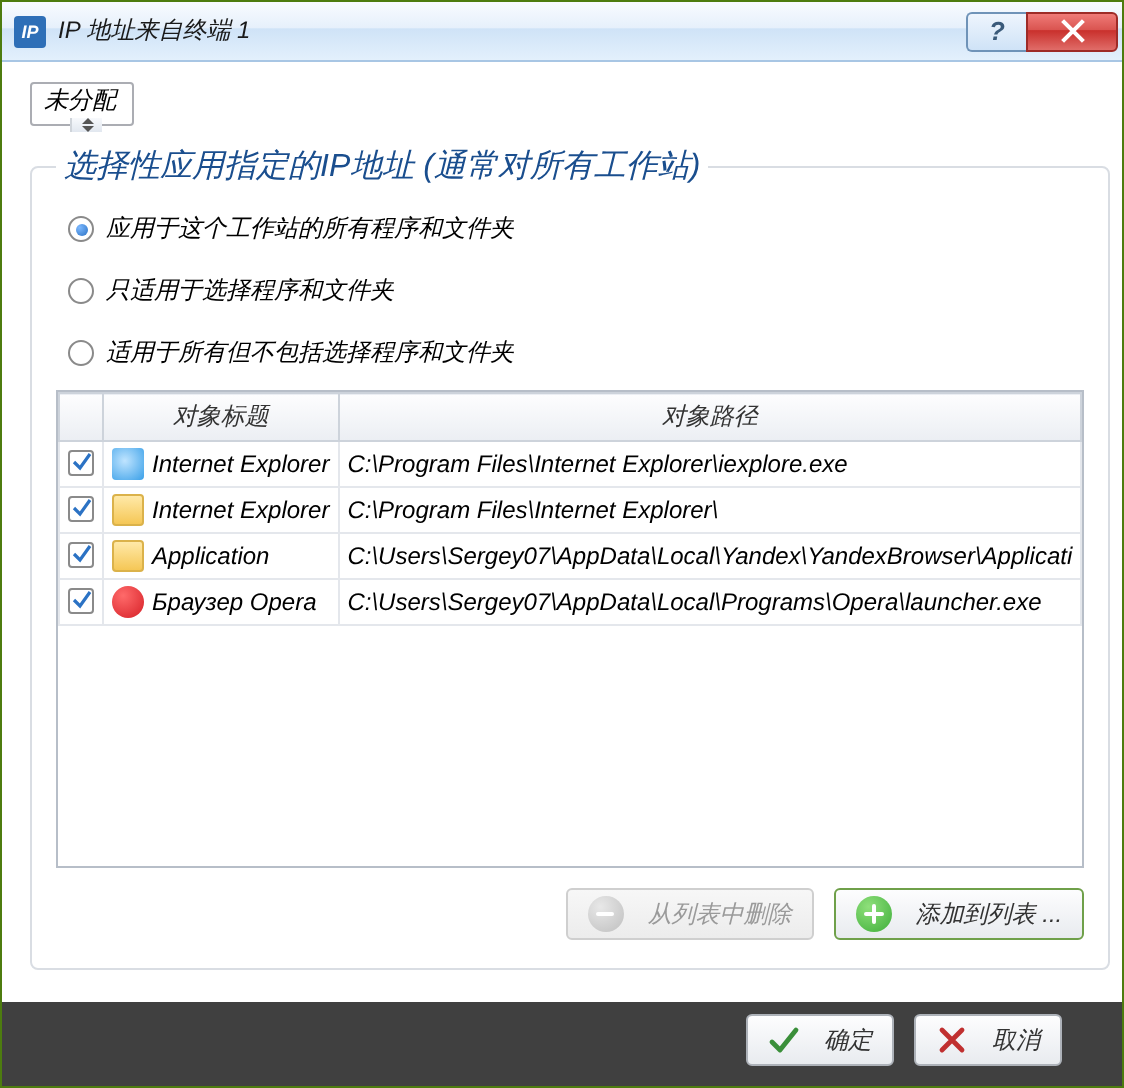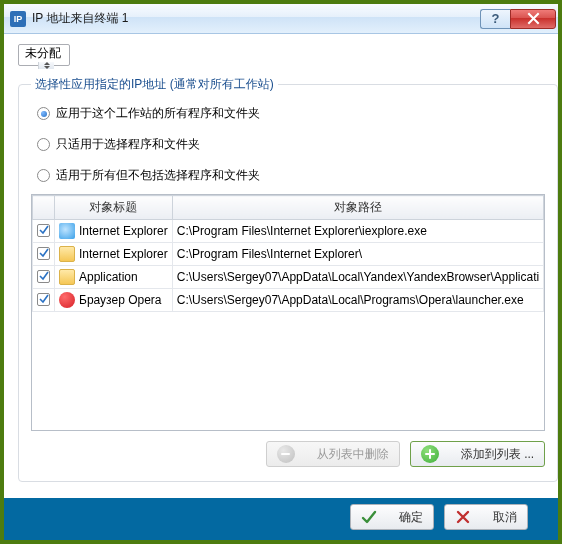--- a/index.html
+++ b/index.html
@@ -1,57 +1,57 @@
 <!DOCTYPE html>
 <html><head>
 <meta charset="utf-8">
 <style>
   * { box-sizing: border-box; }
   body { margin:0; padding:0; font-family:"Segoe UI","Microsoft YaHei",Tahoma,sans-serif; font-size:12px; background:#fff; }
-  .window { width:562px; height:544px; border:4px solid #4d7c0f; background:#0369a1; display:flex; flex-direction:column; box-shadow:0 0 8px rgba(0,0,0,0.3); position:relative;}
+  .window { width:562px; height:544px; border:1px solid #4d7c0f; background:#404040; display:flex; flex-direction:column; box-shadow:0 0 8px rgba(0,0,0,0.3); position:relative;font-style:italic;}
   .titlebar { height:30px; background:linear-gradient(to bottom,#f8fbff 0%,#e6f0fb 45%,#cfe3f7 46%,#e3f0fc 100%); display:flex; align-items:center; padding:0 2px 0 6px; border-bottom:1px solid #a8c6e4;}
   .titlebar .app-icon { width:16px; height:16px; background:#2e6fb7; color:#fff; font-size:9px; font-weight:bold; display:flex; align-items:center; justify-content:center; border-radius:2px; margin-right:6px;}
   .titlebar .title { flex:1; color:#1a1a1a; font-size:12px; }
   .titlebar .win-btns { display:flex; gap:0; align-items:center; }
   .win-btn { height:20px; border:1px solid #6f93b8; display:flex; align-items:center; justify-content:center; background:linear-gradient(to bottom,#eef5fd,#cfe3f7); position:relative; }
   .win-help { width:30px; border-radius:3px 0 0 3px; color:#3a5a7a; font-weight:bold; font-size:13px; border-right:none;}
   .win-close { width:46px; background:linear-gradient(to bottom,#ef7b78 0%,#d9534f 45%,#c9302c 46%,#e06c68 100%); border:1px solid #9e2b27; border-radius:0 3px 3px 0;}
   .win-close svg { width:13px; height:13px; }
   .content { flex:1; padding:10px 14px 10px 14px; display:flex; flex-direction:column; overflow:hidden; background:#fff;}
   .intro-row { display:flex; align-items:center; gap:6px; margin-bottom:10px; white-space:nowrap;}
   .intro-row span { color:#000; }
   .combo { display:inline-flex; align-items:center; border:1px solid #abadb3; background:#fff; height:22px; padding:0 2px 0 6px; border-radius:2px;flex-direction:column;}
   .combo-text { padding-right:6px; }
   .combo-btn { width:16px; height:18px; border-left:1px solid #cfd4da; background:linear-gradient(to bottom,#f7f9fc,#e1e7ef); display:flex; flex-direction:column; align-items:center; justify-content:center; gap:1px;}
   .caret-up,.caret-dn { width:0; height:0; border-left:3px solid transparent; border-right:3px solid transparent; }
   .caret-up { border-bottom:3px solid #555; }
   .caret-dn { border-top:3px solid #555; }
   fieldset.group { border:1px solid #d9dde3; border-radius:4px; margin:0 0 6px 0; padding:10px 12px 14px 12px; flex:1; display:flex; flex-direction:column; min-height:0;}
-  fieldset.group legend { padding:0 4px; color:#1a4e8e; font-size:12px; }
+  fieldset.group legend { padding:0 4px; color:#1a4e8e; font-size:16px; }
   .radio-row { display:flex; align-items:center; margin:4px 0 10px 6px; gap:6px; color:#000;}
   .radio-row.first { margin-top:2px;}
   .radio { width:13px; height:13px; border:1px solid #8a8a8a; border-radius:50%; display:inline-flex; align-items:center; justify-content:center; background:#fff;}
   .radio.checked::after { content:""; width:6px; height:6px; border-radius:50%; background:radial-gradient(circle at 30% 30%, #7db9ff, #2b72c4); display:block;}
   .table-wrap { flex:1; border:1px solid #b7bec8; background:#fff; overflow:hidden; display:flex; flex-direction:column; min-height:0;}
   table { border-collapse:collapse; width:100%; }
   thead th { background:linear-gradient(to bottom,#fdfdfe,#ebeef3); border:1px solid #cdd3db; font-weight:normal; padding:3px 4px; color:#333;margin-top:40px; }
   thead th:first-child { width:22px; }
   thead th:nth-child(2){ width:140px; }
   tbody td { border:1px solid #e4e7ec; padding:3px 4px; vertical-align:middle; white-space:nowrap; overflow:hidden; text-overflow:clip; }
   tbody td.chk { text-align:center; width:22px; }
   tbody td.title-cell { width:140px; }
   .chkbox { width:13px; height:13px; border:1px solid #8a8a8a; background:#fff; display:inline-flex; align-items:center; justify-content:center; border-radius:2px;}
   .chkbox.checked svg { width:10px; height:10px; display:block;}
   .row-title { display:flex; align-items:center; gap:4px; }
   .row-icon { width:16px; height:16px; display:inline-flex; align-items:center; justify-content:center; border-radius:2px;}
   .icon-ie { background:radial-gradient(circle at 40% 40%, #bfe4ff, #3aa0e8);}
   .icon-folder { background:linear-gradient(to bottom,#ffe9a8,#f5c756); border:1px solid #dbb24a;}
   .icon-opera { border-radius:50%; background:radial-gradient(circle at 35% 30%, #ff6a6a, #d62027); }
   .action-row { display:flex; justify-content:flex-end; gap:10px; margin-top:10px;}
-  .btn { height:26px; padding:0 10px; border:1px solid #adb2b9; border-radius:3px; background:linear-gradient(to bottom,#fdfdfe,#e8ebef); display:inline-flex; align-items:center; gap:22px; color:#333;}
+  .btn { height:26px; padding:0 10px; border:1px solid #adb2b9; border-radius:3px; background:linear-gradient(to bottom,#fdfdfe,#e8ebef); display:inline-flex; align-items:center; gap:12px; color:#333;}
   .btn.disabled { color:#9a9a9a; border-color:#cfcfcf; background:linear-gradient(to bottom,#f7f7f7,#ececec); }
   .btn.primary { border-color:#6fa04a; }
   .icon-circle { width:18px; height:18px; border-radius:50%; display:inline-flex; align-items:center; justify-content:center;}
   .icon-remove { background:radial-gradient(circle at 35% 30%,#e8e8e8,#bfbfbf); }
   .icon-remove::after { content:""; width:9px; height:2px; background:#fff; border-radius:1px;}
   .icon-add { background:radial-gradient(circle at 35% 30%,#8fe07b,#3fae3a); position:relative;}
   .icon-add::before,.icon-add::after { content:""; position:absolute; background:#fff; border-radius:1px;}
   .icon-add::before { width:10px; height:2px; }
   .icon-add::after { width:2px; height:10px; }
   .dialog-buttons { display:flex; justify-content:flex-end; gap:10px; padding:6px 30px 10px 0;}

